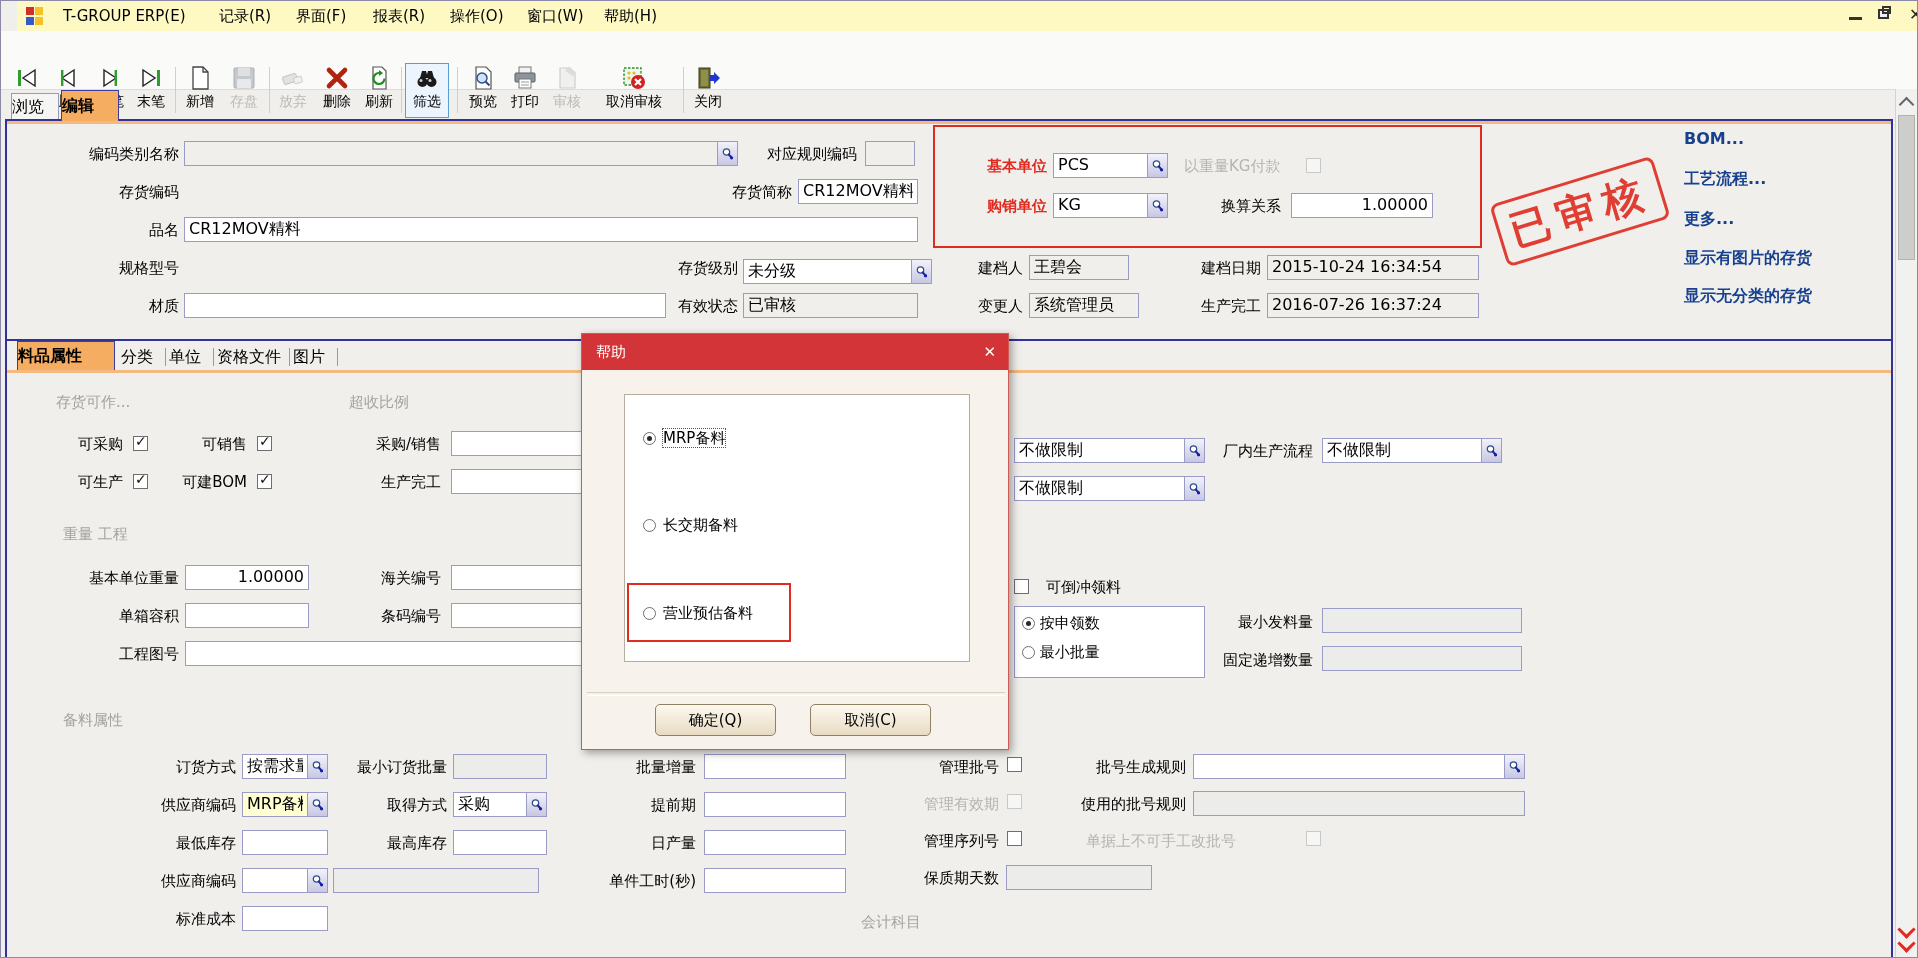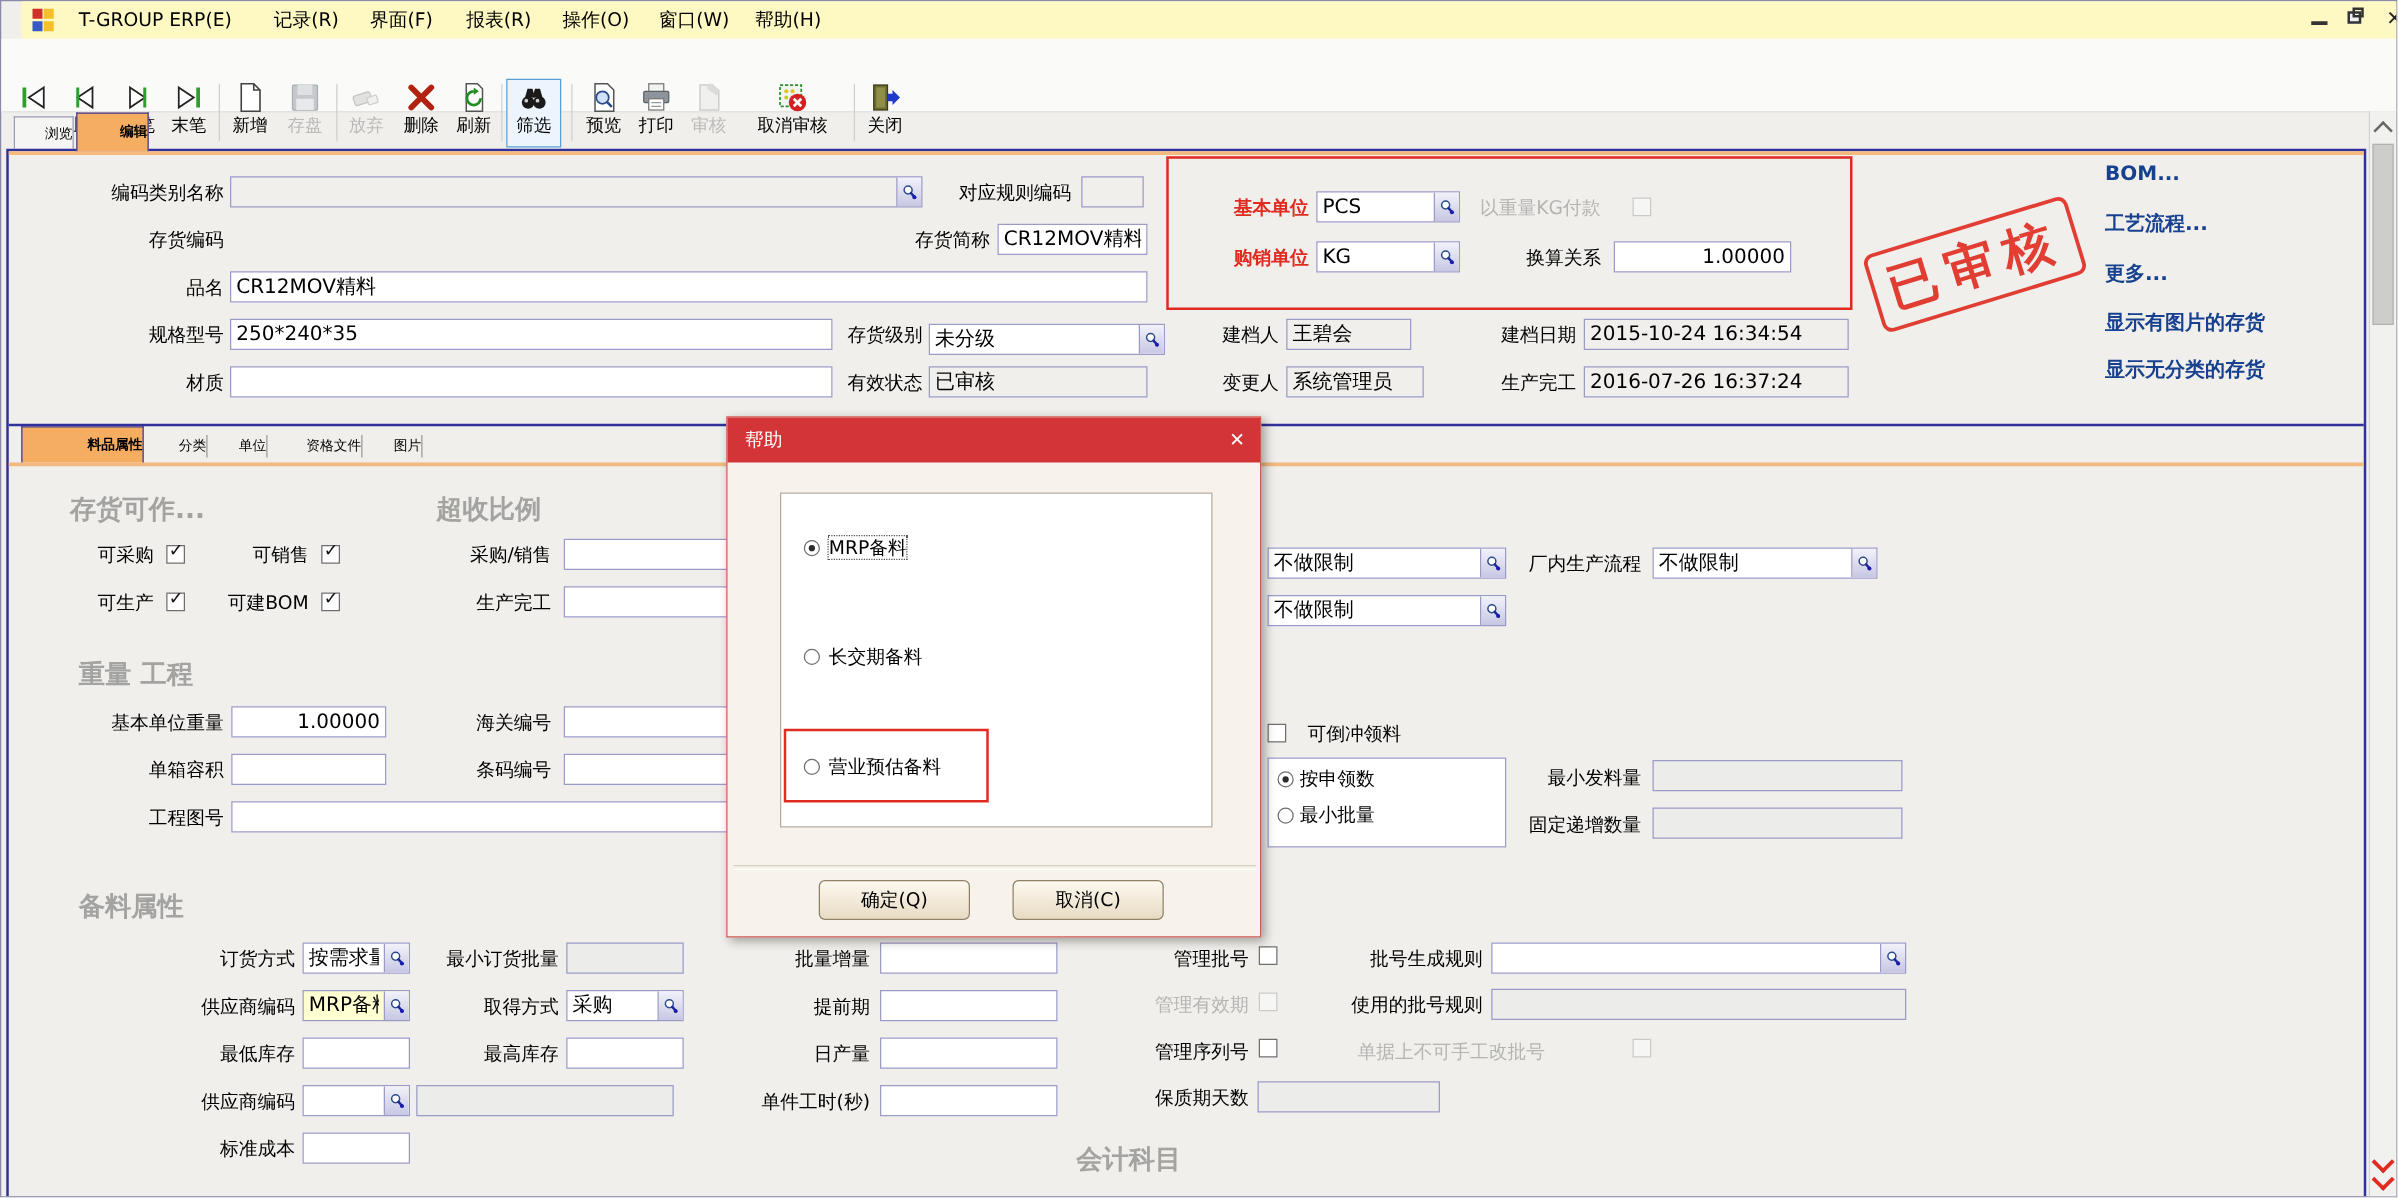--- a/index.html
+++ b/index.html
@@ -18,33 +18,33 @@
   .tlabel{line-height:18px;white-space:nowrap;}
   .titem.dis{opacity:.55;} .titem.dis .tlabel{color:#8f8f8f;}
   .titem.selbox{top:32px;border:1px solid #5a9fd4;background:#ecf5fd;box-sizing:border-box;height:55px;}
   .tsep{position:absolute;top:36px;height:46px;width:1px;background:#cfcfcf;}
   
   .wmin{position:absolute;left:1832px;top:16px;width:13px;height:3px;background:#333;}
   .wrest{position:absolute;left:1861px;top:8px;width:11px;height:10px;border:2px solid #333;box-sizing:border-box;background:#f0f0f0;}
   .wrest:before{content:"";position:absolute;left:2px;top:-5px;width:9px;height:8px;border:2px solid #333;box-sizing:border-box;}
   .wclose{position:absolute;left:1892px;top:4px;font-size:16px;font-weight:bold;color:#222;}
   
-  .tab{position:absolute;box-sizing:border-box;font-size:11px;text-align:right;}
+  .tab{position:absolute;box-sizing:border-box;font-size:16px;text-align:left;}
   .tab.plain{background:#f5f5f3;border:1px solid #9a9ab8;border-bottom:none;}
   .tab.active{background:#f5ad62;border:1px solid #3c3c9a;border-bottom:none;font-weight:bold;z-index:6;}
   
   #panel{position:absolute;left:4px;top:118px;width:1888px;height:840px;border:2px solid #31319c;background:#f0efec;box-sizing:border-box;}
   .orange{position:absolute;background:#f3b97e;height:3px;}
   .navyline{position:absolute;background:#31319c;height:2px;}
   
   .lbl{position:absolute;font-size:15px;line-height:25px;color:#000;text-align:right;white-space:nowrap;}
   .lbl.left{text-align:left;}
   .lbl.red{color:#e02b20;font-weight:bold;}
   .lbl.gray{color:#b4b4b2;}
-  .sect{position:absolute;font-size:21px;font-weight:bold;color:#a3a3a1;white-space:nowrap;}
+  .sect{position:absolute;font-size:15px;font-weight:normal;color:#a3a3a1;white-space:nowrap;}
   .fld{position:absolute;height:25px;box-sizing:border-box;border:1px solid #9b9bc8;background:#fff;font-size:16px;line-height:22px;padding:0 4px;white-space:nowrap;overflow:hidden;}
   .fld.ro{background:#f0efec;}
   .fld.ro2{background:#ececeb;}
   .fld.yel{background:#ffffd2;}
   .fld.haslkp{padding-right:24px;}
   .fld .ftxt{display:block;width:100%;overflow:hidden;white-space:nowrap;}
   .fld.num .ftxt{text-align:right;}
   .lkp{position:absolute;top:0;right:0;width:19px;height:23px;background:linear-gradient(#f2f2fb,#c7c7e3);border-left:1px solid #9b9bc8;display:flex;align-items:center;justify-content:center;}
   .chk{position:absolute;width:15px;height:15px;background:#fff;border:1px solid #6e6e6e;box-sizing:border-box;}
   .chk.on:after{content:"✓";position:absolute;left:1px;top:-4px;font-size:14px;font-weight:bold;color:#111;}
@@ -283,23 +283,20 @@
   <div class="fld" style="left:797px;top:178px;width:120px">
       <span class="ftxt">CR12MOV精料</span>
     </div>
 
   <div class="lbl" style="left:40px;top:217px;width:138px">品名</div>
   <div class="fld" style="left:183px;top:216px;width:734px">
       <span class="ftxt">CR12MOV精料</span>
     </div>
 
   <div class="lbl" style="left:40px;top:255px;width:138px">规格型号</div>
-  <div class="fld" style="left:183px;top:254px;width:482px">
-      <span class="ftxt">250*240*35</span>
-    </div>
   <div class="lbl" style="left:660px;top:255px;width:77px">存货级别</div>
   <div class="fld haslkp" style="left:742px;top:258px;width:189px">
       <span class="ftxt">未分级</span>
       <span class="lkp">
         <svg width="14" height="14" viewBox="0 0 14 14">
           <circle cx="5.5" cy="5" r="3.2" fill="#fff" stroke="#2a4a8a" stroke-width="1.2"></circle>
           <path d="M7.8 7.5l3.2 3.5" stroke="#1a2a9a" stroke-width="2" stroke-linecap="round"></path>
           <circle cx="10.5" cy="10.8" r="1.6" fill="#1a1ab0"></circle>
         </svg>
       </span>

